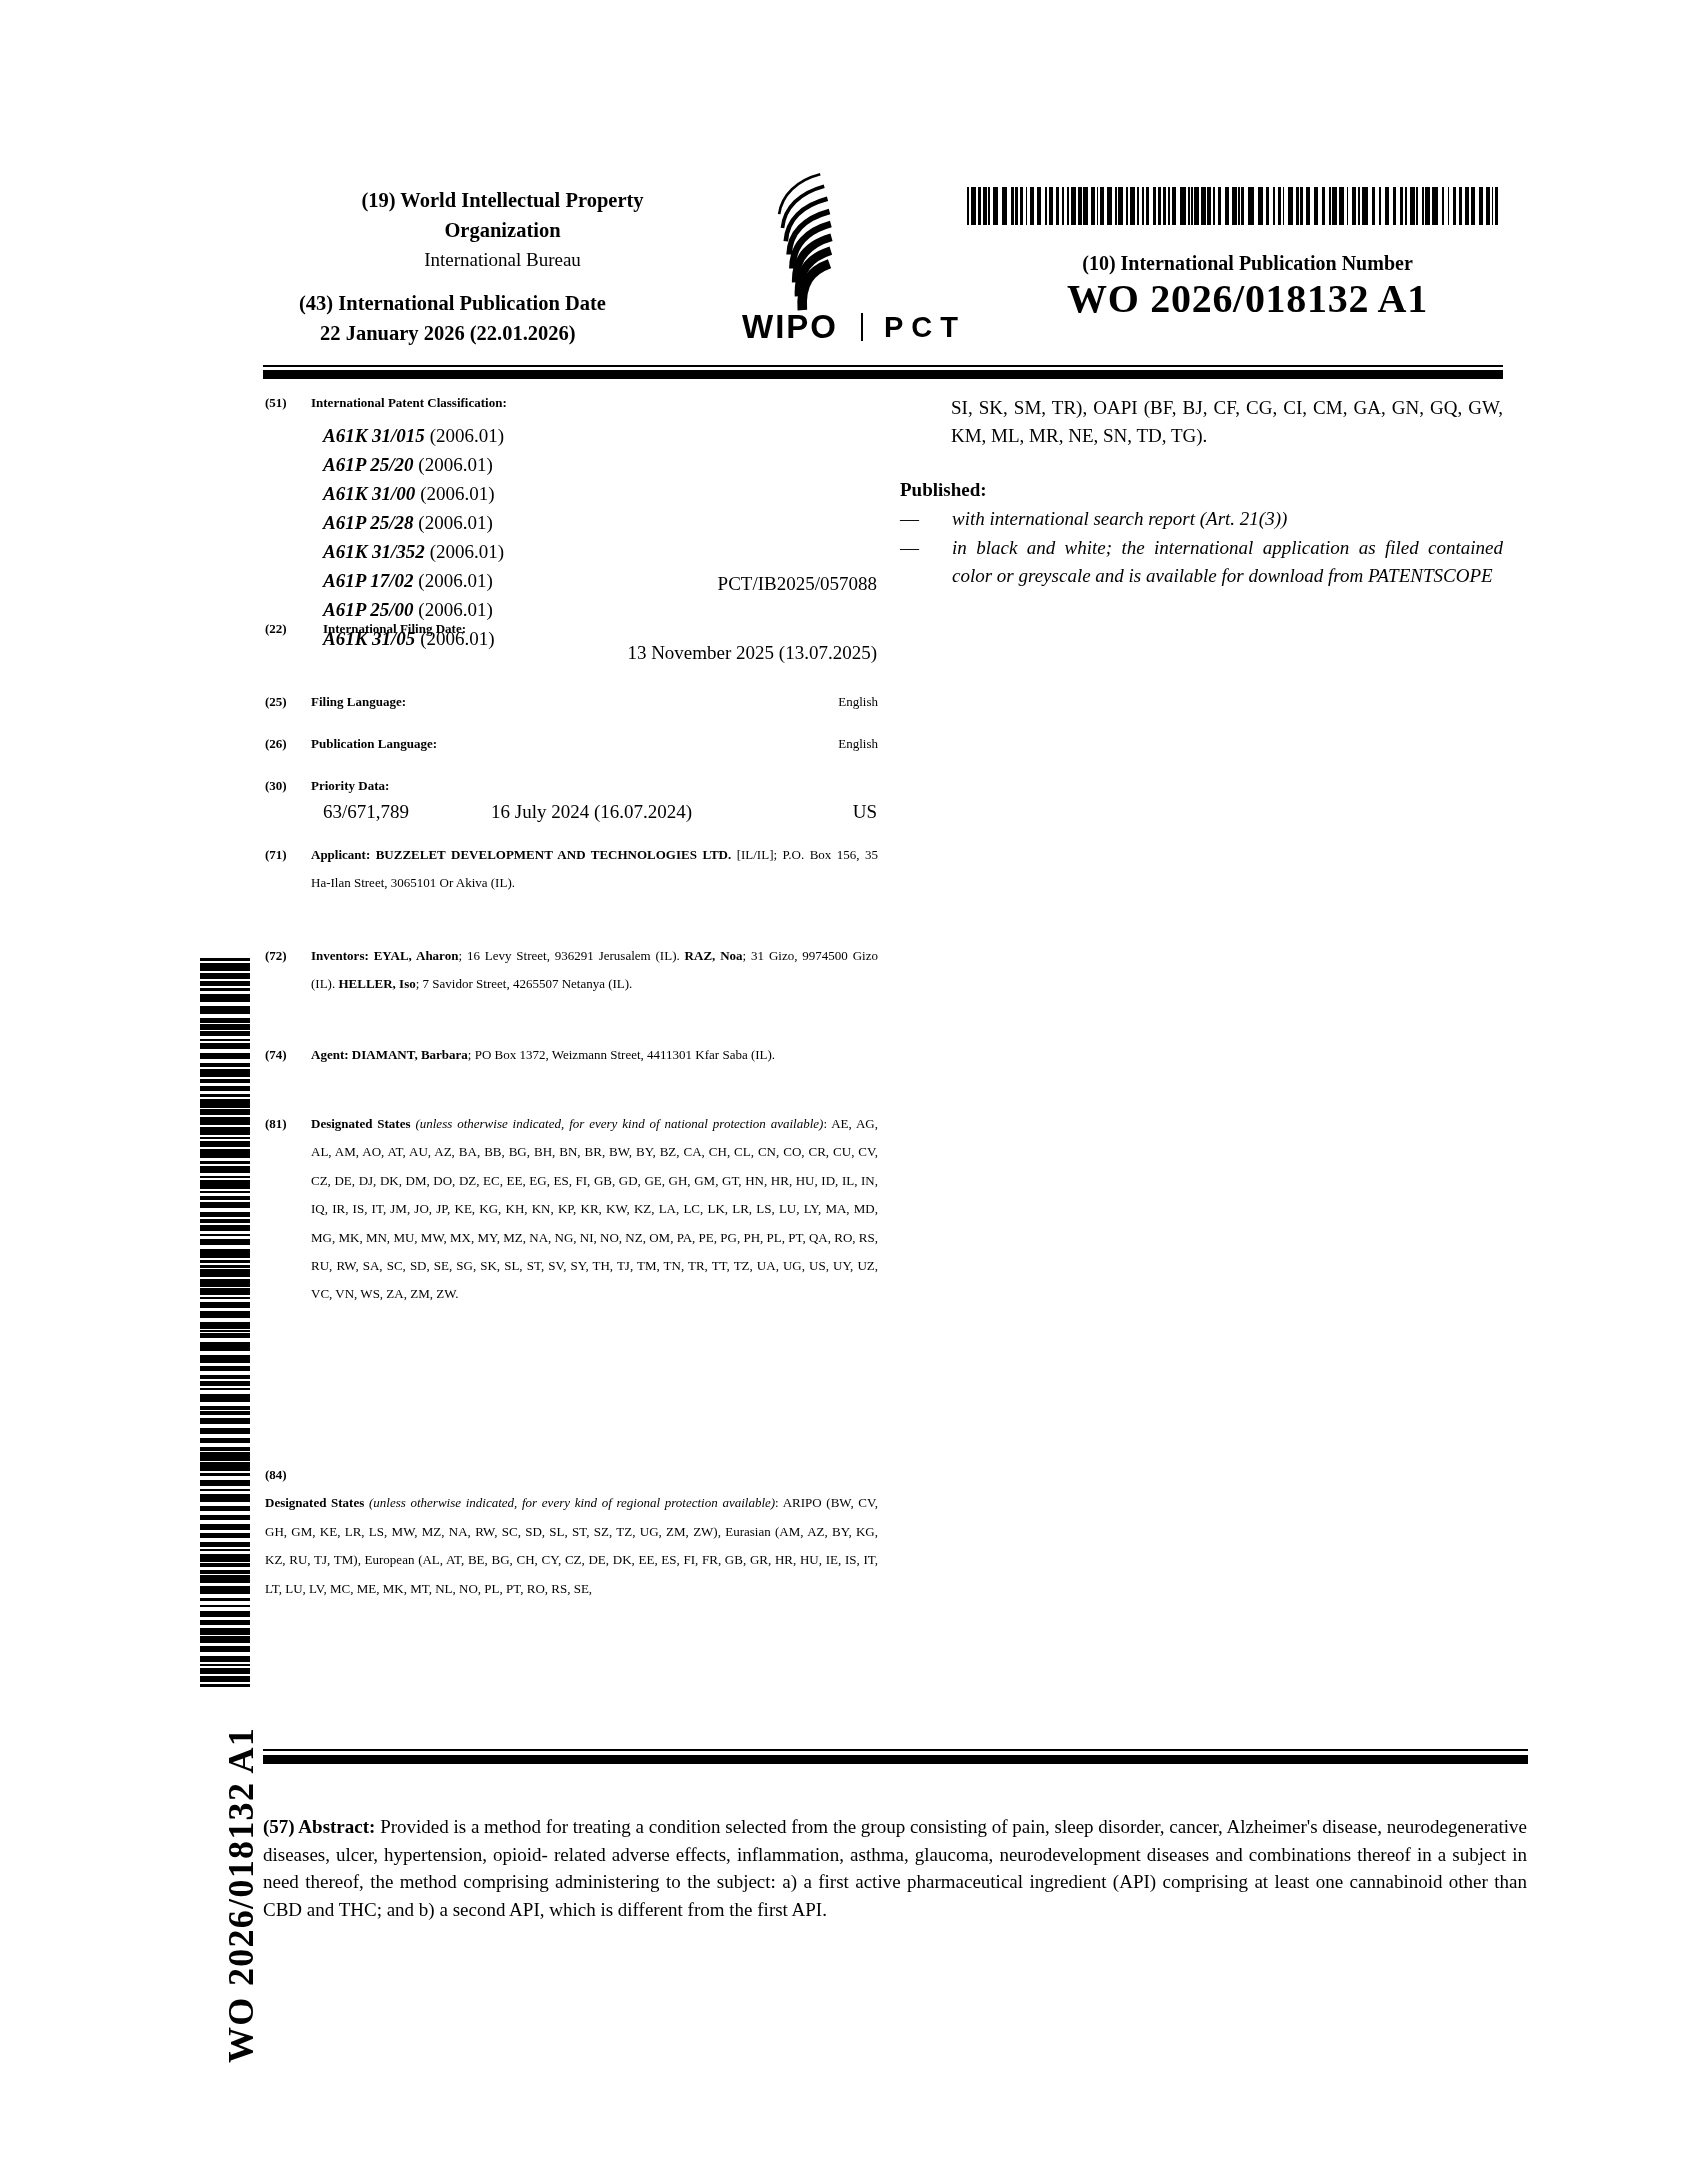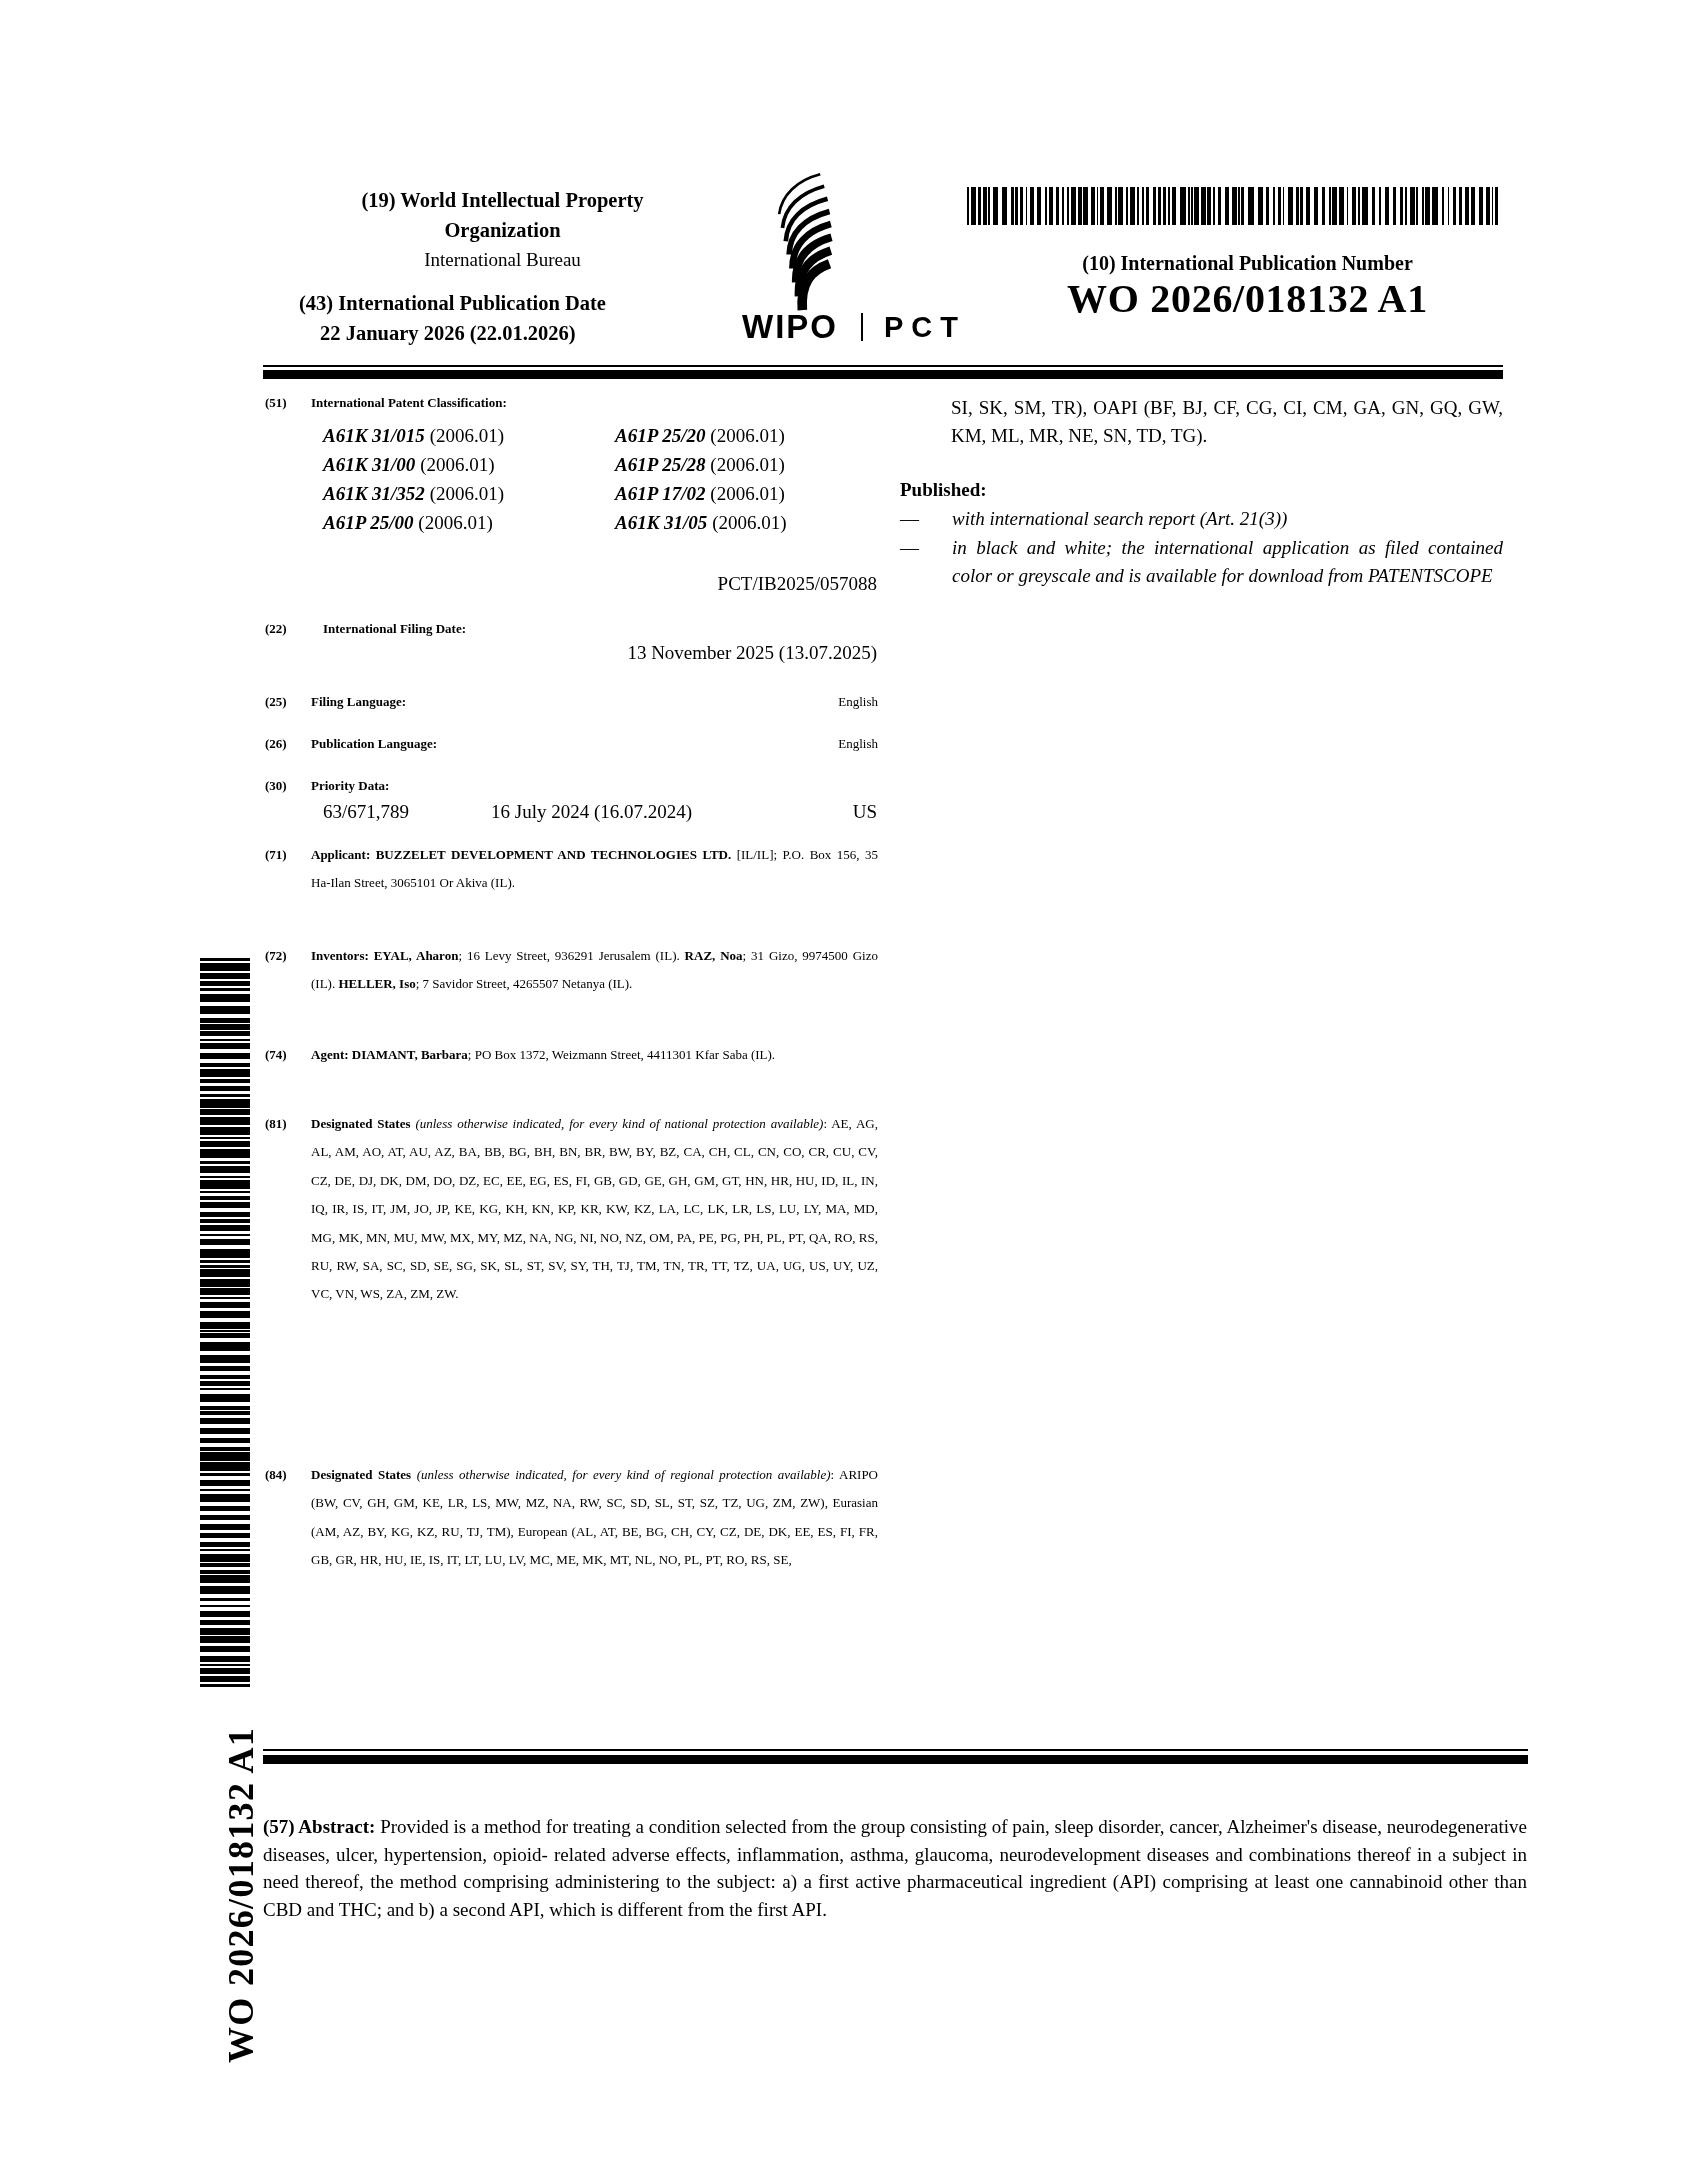--- a/index.html
+++ b/index.html
@@ -40,21 +40,21 @@
   .rule2b{left:263px;top:1755px;width:1265px;height:9.3px;}
 
   
   .sec{position:absolute;left:265px;width:613px;display:flex;
        font-size:13px;line-height:28.4px;}
   .sec .num{flex:none;width:46px;font-weight:bold;}
   .sec .body{flex:1;}
   .just .body{text-align:justify;}
 
   .class-table{left:323px;top:421px;width:554px;font-size:19px;line-height:29px;}
-  .class-table .row{display:flex;}
+  .class-table .row{display:flex;flex-direction:column;}
   .class-table .c{width:292px;flex:none;}
   .class-table .c2{flex:1;}
 
   .rvalue{left:311px;width:566px;text-align:right;font-size:19px;}
 
   .prio-row{left:323px;top:801px;width:554px;display:flex;font-size:19px;}
   .prio-row .pn{flex:none;width:168px;}
   .prio-row .pd{flex:1;}
   .prio-row .pc{flex:none;}
 
@@ -282,21 +282,21 @@
   <div class="sec just" style="top:1041px;">
     <span class="num">(74)</span>
     <span class="body"><span class="b">Agent: </span><span class="b">DIAMANT, Barbara</span><span>; PO Box 1372, Weizmann Street, 4411301 Kfar Saba (IL).</span></span>
   </div>
 
   <div class="sec just" style="top:1110px;">
     <span class="num">(81)</span>
     <span class="body"><span class="b">Designated States </span><span class="i">(unless otherwise indicated, for every kind of national protection available)</span><span>: AE, AG, AL, AM, AO, AT, AU, AZ, BA, BB, BG, BH, BN, BR, BW, BY, BZ, CA, CH, CL, CN, CO, CR, CU, CV, CZ, DE, DJ, DK, DM, DO, DZ, EC, EE, EG, ES, FI, GB, GD, GE, GH, GM, GT, HN, HR, HU, ID, IL, IN, IQ, IR, IS, IT, JM, JO, JP, KE, KG, KH, KN, KP, KR, KW, KZ, LA, LC, LK, LR, LS, LU, LY, MA, MD, MG, MK, MN, MU, MW, MX, MY, MZ, NA, NG, NI, NO, NZ, OM, PA, PE, PG, PH, PL, PT, QA, RO, RS, RU, RW, SA, SC, SD, SE, SG, SK, SL, ST, SV, SY, TH, TJ, TM, TN, TR, TT, TZ, UA, UG, US, UY, UZ, VC, VN, WS, ZA, ZM, ZW.</span></span>
   </div>
 
-  <div class="sec just" style="top:1461px;">
+  <div class="sec just" style="top:1461px;flex-direction:column;">
     <span class="num">(84)</span>
     <span class="body"><span class="b">Designated States </span><span class="i">(unless otherwise indicated, for every kind of regional protection available)</span><span>: ARIPO (BW, CV, GH, GM, KE, LR, LS, MW, MZ, NA, RW, SC, SD, SL, ST, SZ, TZ, UG, ZM, ZW), Eurasian (AM, AZ, BY, KG, KZ, RU, TJ, TM), European (AL, AT, BE, BG, CH, CY, CZ, DE, DK, EE, ES, FI, FR, GB, GR, HR, HU, IE, IS, IT, LT, LU, LV, MC, ME, MK, MT, NL, NO, PL, PT, RO, RS, SE,</span></span>
   </div>
 
   <div class="abs cont">SI, SK, SM, TR), OAPI (BF, BJ, CF, CG, CI, CM, GA, GN, GQ, GW, KM, ML, MR, NE, SN, TD, TG).</div>
 
   <div class="abs pub-label">Published:</div>
 
   <div class="pub-item pub-item1">
     <span class="dash">—</span>

